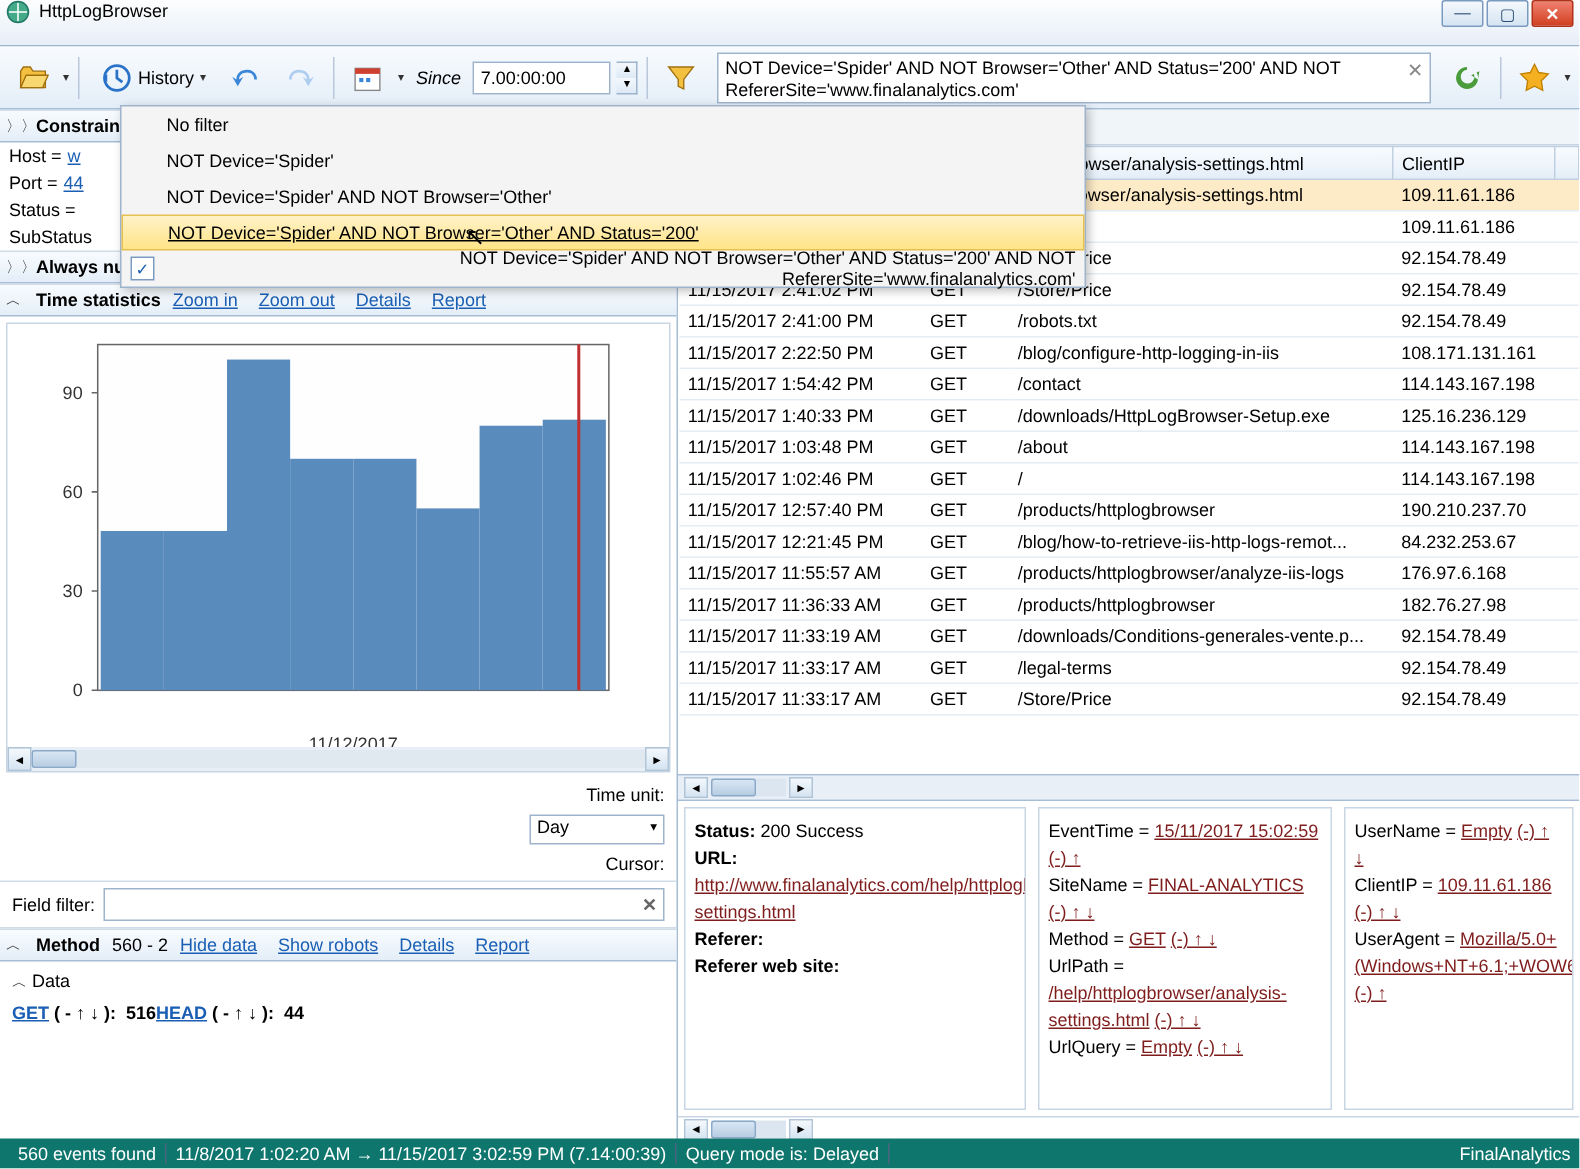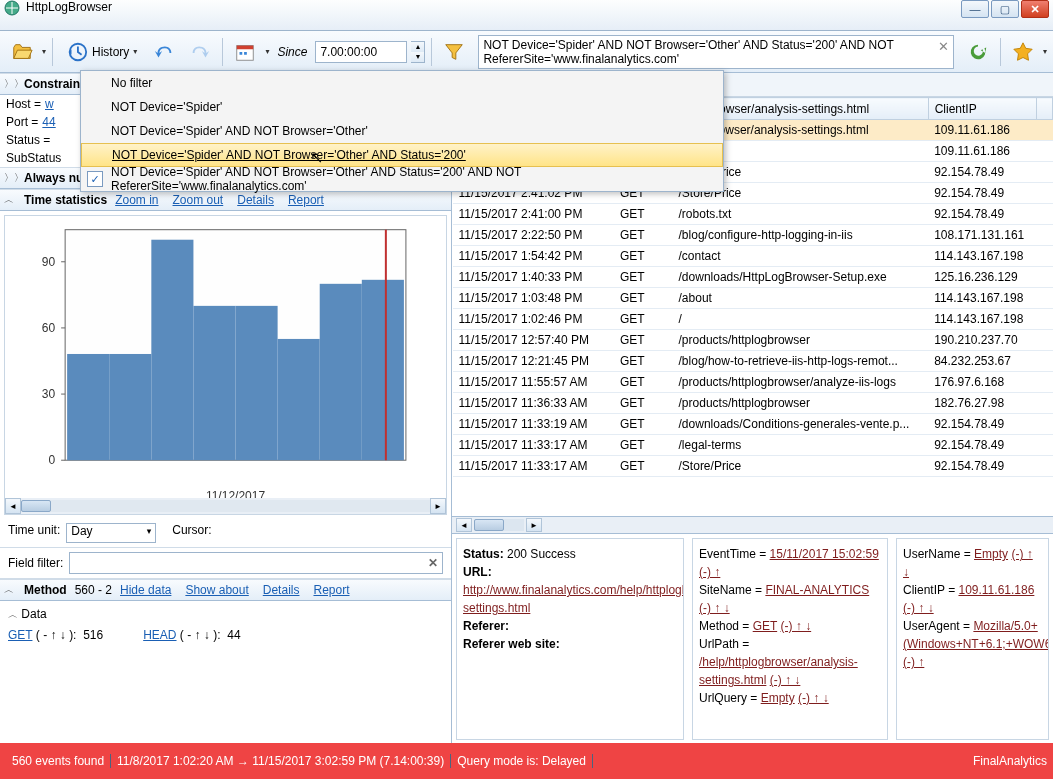--- a/index.html
+++ b/index.html
@@ -41,55 +41,55 @@
 .constr-row { display:flex; align-items:center; padding:2px 6px; gap:4px; }
 .constr-row a { color:#1a5fb4; text-decoration:underline; }
 
 .chart-area { height:300px; border:1px solid #c8d6e4; margin:4px; position:relative; background:#fff; }
 .chart-svg { width:100%; height:100%; }
 .hscroll { position:absolute; bottom:0; left:0; right:0; height:16px; background:#e9eff6; display:flex; align-items:center; }
 .hscroll .arrow { width:16px; height:16px; background:linear-gradient(#f4f8fc,#d5e4f2); border:1px solid #b0c4d8; display:flex; align-items:center; justify-content:center; font-size:8px; }
 .hscroll .track { flex:1; height:12px; background:#e0e8f0; position:relative; }
 .hscroll .thumb { position:absolute; left:0; width:30px; height:12px; background:linear-gradient(#d8e6f4,#b8cde2); border:1px solid #8aa8c8; border-radius:2px; }
 
-.time-unit-row { display:flex; align-items:flex-start; padding:4px 8px; gap:6px; }
+.time-unit-row { display:flex; align-items:flex-end; padding:4px 8px; gap:6px;flex-direction:column; }
 .select { height:20px; border:1px solid #9db4cc; background:#fff; padding:0 18px 0 4px; position:relative; min-width:90px; }
 .select::after { content:"▾"; position:absolute; right:4px; top:2px; font-size:9px; }
 
 .field-filter-row { display:flex; align-items:center; padding:4px 8px; gap:6px; border-top:1px solid #d0dce8; border-bottom:1px solid #d0dce8; }
 .ff-input { flex:1; height:22px; border:1px solid #9db4cc; padding:0 20px 0 4px; position:relative; }
 .ff-input .x { position:absolute; right:4px; top:3px; color:#666; font-weight:bold; }
 
 .method-body { padding:4px 8px; }
 .method-body a { color:#1a5fb4; text-decoration:underline; }
-.method-row { display:flex; gap:40px; padding:4px 0; }
+.method-row { display:flex; padding:4px 0;font-weight:bold; }
 
 
 .group-bar { height:24px; background:#f0f5fa; border-bottom:1px solid #c8d6e4; color:#6a89a9; display:flex; align-items:center; padding:0 8px; font-style:italic; font-size:11px; }
 .grid { flex:0 0 auto; height:420px; overflow:hidden; border-bottom:1px solid #a6bdd5; position:relative; }
 .grid table { border-collapse:collapse; width:100%; }
 .grid th { background:linear-gradient(#f8fbfe,#e4eef8); border:1px solid #c0d0e0; padding:3px 6px; text-align:left; font-weight:normal; color:#000; height:22px; }
 .grid td { border-bottom:1px solid #e4ecf4; padding:3px 6px; white-space:nowrap; overflow:hidden; text-overflow:ellipsis; }
 .grid tr.sel td { background:#fdebc7; }
 .grid-hscroll { height:16px; background:#e9eff6; display:flex; align-items:center; }
 
 .detail-row { flex:1; display:flex; border-top:1px solid #a6bdd5; }
 .detail-pane { border:1px solid #c8d6e4; margin:4px; padding:6px; background:#fff; overflow:hidden; font-size:11.5px; line-height:18px; }
 .detail-pane a { color:#7f1d1d; }
 .dp1 { width:228px; }
 .dp2 { width:196px; }
 .dp3 { flex:1; }
 
 
-.statusbar { position:absolute; bottom:0; left:0; right:0; height:36px; background:#ef4444; color:#fff; display:flex; align-items:center; padding:0 6px; font-size:11.5px; }
+.statusbar { position:absolute; bottom:0; left:0; right:0; height:20px; background:#0f766e; color:#fff; display:flex; align-items:center; padding:0 6px; font-size:11.5px; }
 .statusbar .seg { padding:0 6px; border-right:1px solid #4a647f; }
 .statusbar .right { margin-left:auto; }
 
 
-.history-dd { position:absolute; left:80px; top:70px; width:644px; background:#f4f4f4; border:1px solid #9db4cc; box-shadow:2px 2px 6px rgba(0,0,0,.25); z-index:100; }
+.history-dd { position:absolute; left:80px; top:70px; width:644px; background:#f4f4f4; border:1px solid #9db4cc; box-shadow:2px 2px 6px rgba(0,0,0,.25); z-index:100;text-align:right; }
 .history-dd .item { height:24px; display:flex; align-items:center; padding:0 6px 0 30px; position:relative; }
 .history-dd .item.hi { background:linear-gradient(#fff2c8,#ffe488); border:1px solid #e6c050;text-decoration:underline; }
 .history-dd .item .chk { position:absolute; left:6px; width:16px; height:16px; border:1px solid #7a9ac0; background:#fff; display:flex; align-items:center; justify-content:center; font-size:11px; color:#1a5fb4; }
 .cursor-img { position:absolute; left:310px; top:148px; z-index:101; font-size:16px; pointer-events:none; }
 
 .small-hscroll { height:16px; display:flex; align-items:center; padding:0 4px; }
 .small-hscroll .arrow { width:16px;height:14px;background:linear-gradient(#f4f8fc,#d5e4f2);border:1px solid #b0c4d8;display:flex;align-items:center;justify-content:center;font-size:8px; }
 .small-hscroll .track { width:50px;height:12px;background:#dce6f0;margin:0 2px;position:relative; }
 .small-hscroll .thumb { position:absolute;left:0;width:30px;height:12px;background:linear-gradient(#d8e6f4,#b8cde2);border:1px solid #8aa8c8;border-radius:2px; }
 </style>
@@ -283,21 +283,21 @@
       <div class="ff-input">
           <span class="x">✕</span>
         </div>
     </div>
 
     <div class="panel-hdr">
       <span class="collapse-arrow">︿</span>
       <b>Method</b>
       <span>560 - 2</span>
       <a href="#">Hide data</a>
-      <a href="#">Show about</a>
+      <a href="#">Show robots</a>
       <a href="#">Details</a>
       <a href="#">Report</a>
     </div>
     <div class="method-body">
       <div style="padding:2px 0"><span class="collapse-arrow">︿</span> <span>Data</span></div>
       <div class="method-row">
         <span><a href="#">GET</a> <span>( -   ↑  ↓ ):</span>&nbsp; <span>516</span></span>
         <span><a href="#">HEAD</a> <span>( -   ↑  ↓ ):</span>&nbsp; <span>44</span></span>
       </div>
     </div>

